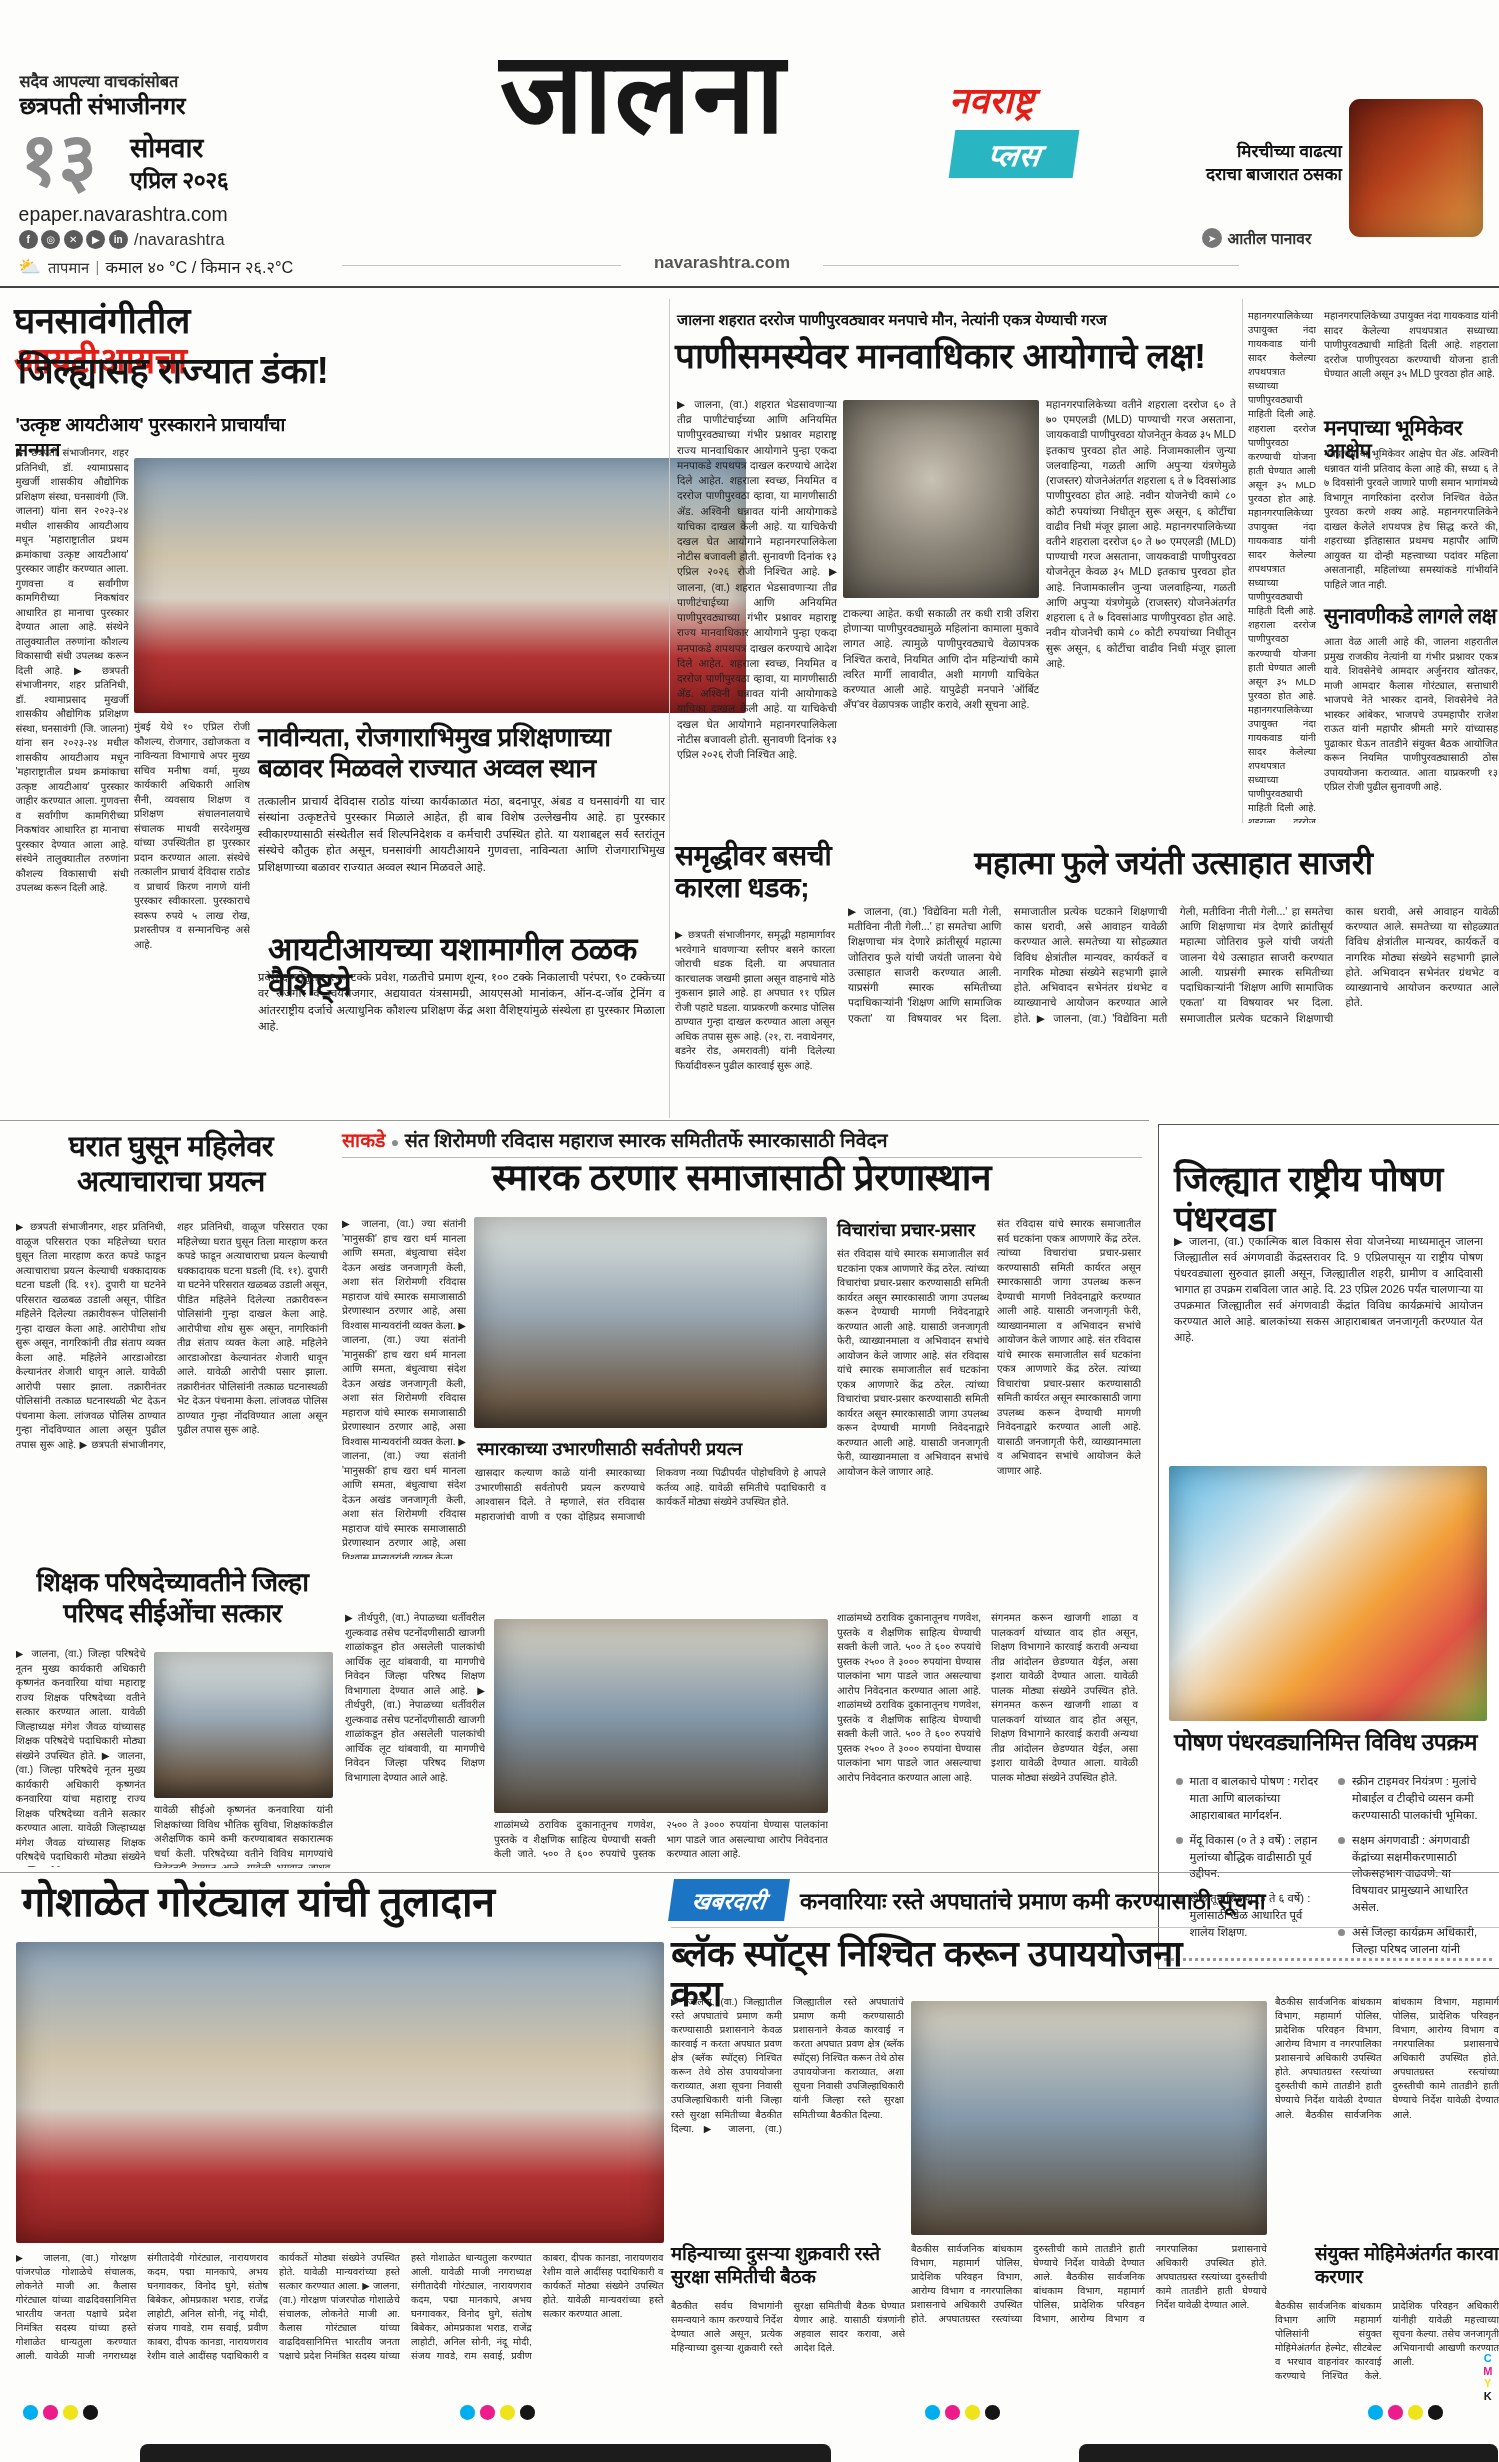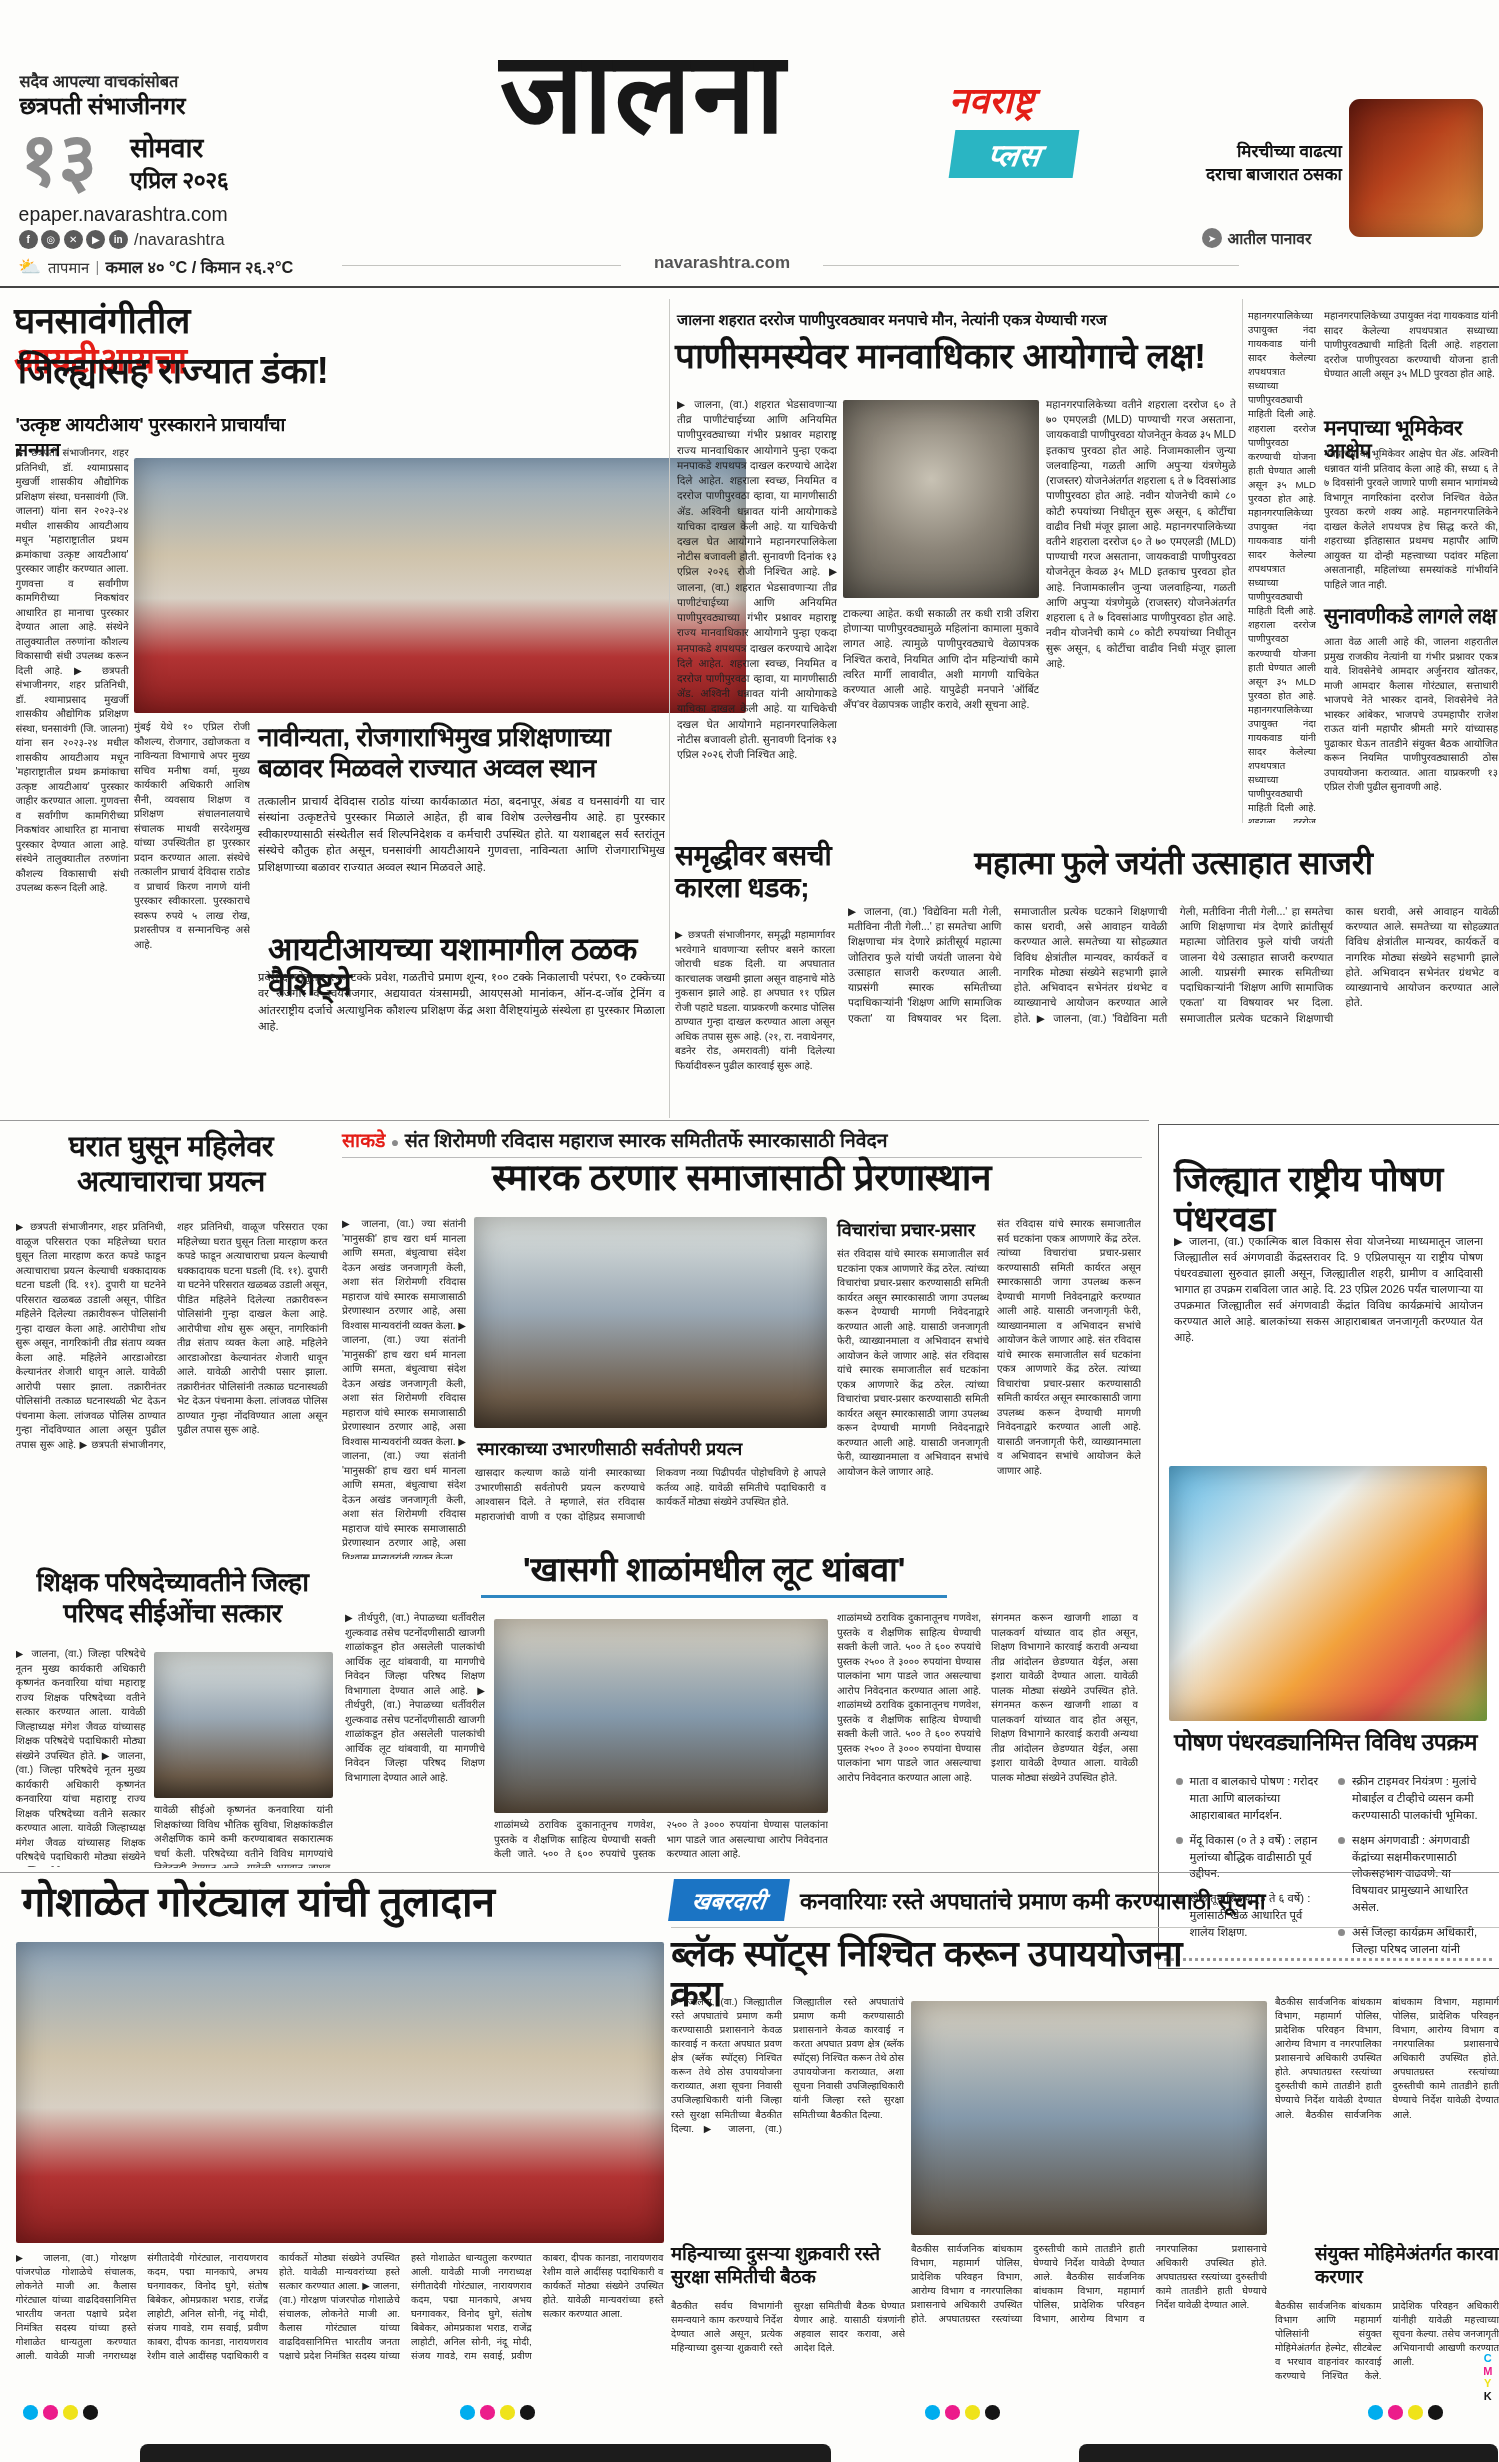--- a/index.html
+++ b/index.html
@@ -52,21 +52,21 @@
     <span class="sicon">◎</span>
     <span class="sicon">✕</span>
     <span class="sicon">▶</span>
     <span class="sicon">in</span>
     <span style="font-size:16.3px;color:#333;margin-left:3.1px;">/navarashtra</span>
   </div>
   <div class="abs" style="left:18.6px;top:256px;display:flex;align-items:center;gap:6.2px;">
     <span style="font-size:18.6px;color:#555;">⛅</span>
     <span style="font-size:14.7px;color:#333;">तापमान</span>
     <span style="font-size:14.7px;color:#888;">|</span>
-    <span style="font-size:16.3px;font-weight:bold;color:#222;">कमाल ४० °C / किमान २६.२°C</span>
+    <span style="font-size:16.3px;font-weight:normal;color:#222;">कमाल ४० °C / किमान २६.२°C</span>
   </div>
 
   <div class="abs" style="left:342px;top:37px;width:602px;font-size:113px;font-weight:900;color:#181818;line-height:1.0;text-align:center;letter-spacing:1.6px;">जालना</div>
   <div class="abs rule-l" style="left:342px;top:265px;width:897px;"></div>
   <div class="abs" style="left:621px;top:253px;width:202px;background:#fdfdfb;text-align:center;font-size:17px;font-weight:bold;color:#555;">navarashtra.com</div>
 
   <div class="abs" style="left:949px;top:75px;width:144px;font-size:36px;font-weight:900;color:#e41e17;font-style:italic;">नवराष्ट्र</div>
   <div class="abs plusbox" style="left:952px;top:130px;width:124px;height:48px;font-size:31px;">प्लस</div>
 
   <div class="abs sub" style="left:1202px;top:141px;width:140px;font-size:17px;line-height:1.35;text-align:right;">मिरचीच्या वाढत्या दराचा बाजारात ठसका</div>
@@ -149,21 +149,20 @@
       <li>सक्षम अंगणवाडी : अंगणवाडी केंद्रांच्या सक्षमीकरणासाठी लोकसहभाग वाढवणे. या विषयावर प्रामुख्याने आधारित असेल.</li>
       <li>असे जिल्हा कार्यक्रम अधिकारी, जिल्हा परिषद जालना यांनी प्रसिध्दीपत्रकाद्वारे कळविले आहे.</li>
     </ul>
   <div class="abs" style="left:1164px;top:1958px;width:328px;border-top:3.9px dotted #9a9a9a;"></div>
 
   <div class="abs hd center" style="left:14px;top:1567px;width:317px;font-size:26px;line-height:1.2;">शिक्षक परिषदेच्यावतीने जिल्हा परिषद सीईओंचा सत्कार</div>
   <div class="abs body" style="left:15.5px;top:1647px;width:130px;height:220px;font-size:10px;">▶ जालना, (वा.) जिल्हा परिषदेचे नूतन मुख्य कार्यकारी अधिकारी कृष्णनंत कनवारिया यांचा महाराष्ट्र राज्य शिक्षक परिषदेच्या वतीने सत्कार करण्यात आला. यावेळी जिल्हाध्यक्ष मंगेश जैवळ यांच्यासह शिक्षक परिषदेचे पदाधिकारी मोठ्या संख्येने उपस्थित होते. ▶ जालना, (वा.) जिल्हा परिषदेचे नूतन मुख्य कार्यकारी अधिकारी कृष्णनंत कनवारिया यांचा महाराष्ट्र राज्य शिक्षक परिषदेच्या वतीने सत्कार करण्यात आला. यावेळी जिल्हाध्यक्ष मंगेश जैवळ यांच्यासह शिक्षक परिषदेचे पदाधिकारी मोठ्या संख्येने उपस्थित होते.</div>
   <div class="abs photo ph-people" style="left:154px;top:1652px;width:179px;height:146px;"></div>
   <div class="abs body" style="left:154px;top:1803px;width:179px;height:65px;font-size:10px;">यावेळी सीईओ कृष्णनंत कनवारिया यांनी शिक्षकांच्या विविध भौतिक सुविधा, शिक्षकांकडील अशैक्षणिक कामे कमी करण्याबाबत सकारात्मक चर्चा केली. परिषदेच्या वतीने विविध मागण्यांचे निवेदनही देण्यात आले. यावेळी भगवान जाधव, साधना जैवळ, जे.बी.पाटील, संतोष देशमुख, सुनील सावळे, किशोर अहिरराव, रामराव भुंबे, रावसाहेब राठोड आदी पदाधिकाऱ्यांची उपस्थिती होती.</div>
 
-  <div class="abs hd center" style="left:481px;top:1551px;width:466px;font-size:34px;border-bottom:3.1px solid #2e86c1;padding-bottom:6.2px;">'खासगी शाळांमधील लूट थांबवा'</div>
   <div class="abs body" style="left:345px;top:1611px;width:140px;height:256px;font-size:10px;">▶ तीर्थपुरी, (वा.) नेपाळच्या धर्तीवरील शुल्कवाढ तसेच पटनोंदणीसाठी खाजगी शाळांकडून होत असलेली पालकांची आर्थिक लूट थांबवावी, या मागणीचे निवेदन जिल्हा परिषद शिक्षण विभागाला देण्यात आले आहे. ▶ तीर्थपुरी, (वा.) नेपाळच्या धर्तीवरील शुल्कवाढ तसेच पटनोंदणीसाठी खाजगी शाळांकडून होत असलेली पालकांची आर्थिक लूट थांबवावी, या मागणीचे निवेदन जिल्हा परिषद शिक्षण विभागाला देण्यात आले आहे.</div>
   <div class="abs photo ph-meeting" style="left:494px;top:1619px;width:334px;height:194px;"></div>
   <div class="abs body cols2" style="left:494px;top:1818px;width:334px;height:48px;font-size:10px;">शाळांमध्ये ठराविक दुकानातूनच गणवेश, पुस्तके व शैक्षणिक साहित्य घेण्याची सक्ती केली जाते. ५०० ते ६०० रुपयांचे पुस्तक २५०० ते ३००० रुपयांना घेण्यास पालकांना भाग पाडले जात असल्याचा आरोप निवेदनात करण्यात आला आहे.</div>
   <div class="abs body" style="left:837px;top:1611px;width:144px;height:256px;font-size:10px;">शाळांमध्ये ठराविक दुकानातूनच गणवेश, पुस्तके व शैक्षणिक साहित्य घेण्याची सक्ती केली जाते. ५०० ते ६०० रुपयांचे पुस्तक २५०० ते ३००० रुपयांना घेण्यास पालकांना भाग पाडले जात असल्याचा आरोप निवेदनात करण्यात आला आहे. शाळांमध्ये ठराविक दुकानातूनच गणवेश, पुस्तके व शैक्षणिक साहित्य घेण्याची सक्ती केली जाते. ५०० ते ६०० रुपयांचे पुस्तक २५०० ते ३००० रुपयांना घेण्यास पालकांना भाग पाडले जात असल्याचा आरोप निवेदनात करण्यात आला आहे.</div>
   <div class="abs body" style="left:991px;top:1611px;width:147px;height:256px;font-size:10px;">संगनमत करून खाजगी शाळा व पालकवर्ग यांच्यात वाद होत असून, शिक्षण विभागाने कारवाई करावी अन्यथा तीव्र आंदोलन छेडण्यात येईल, असा इशारा यावेळी देण्यात आला. यावेळी पालक मोठ्या संख्येने उपस्थित होते. संगनमत करून खाजगी शाळा व पालकवर्ग यांच्यात वाद होत असून, शिक्षण विभागाने कारवाई करावी अन्यथा तीव्र आंदोलन छेडण्यात येईल, असा इशारा यावेळी देण्यात आला. यावेळी पालक मोठ्या संख्येने उपस्थित होते.</div>
 
   <div class="abs rule-h" style="left:0;top:1872px;width:1500px;height:0.8px;background:#999;"></div>
 
   <div class="abs hd" style="left:22px;top:1880px;width:641px;font-size:41px;">गोशाळेत गोरंट्याल यांची तुलादान</div>
   <div class="abs photo ph-award" style="left:15.5px;top:1942px;width:648px;height:301px;"></div>

